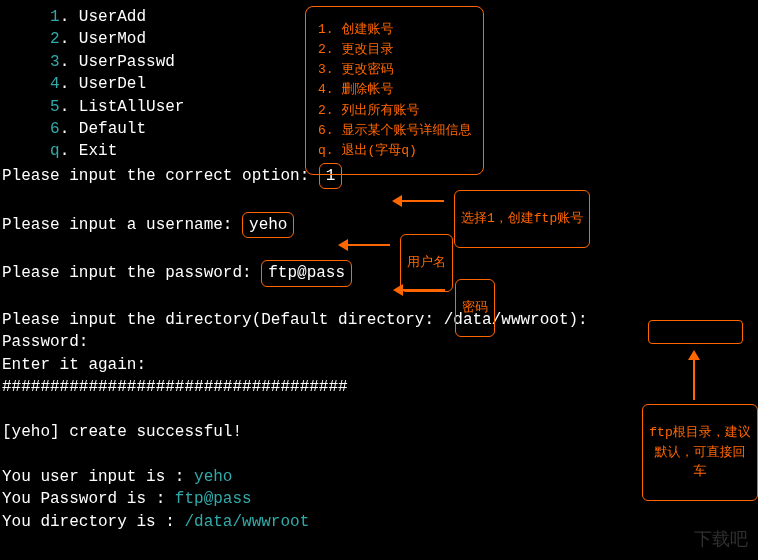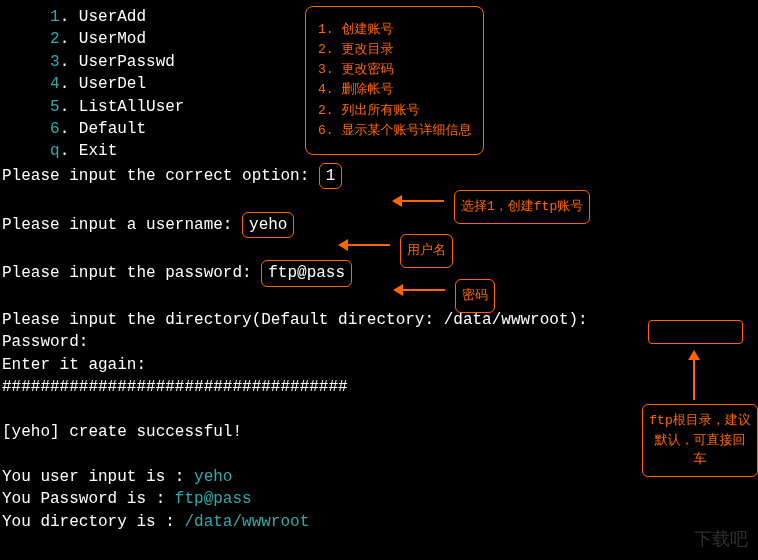--- a/index.html
+++ b/index.html
@@ -14,21 +14,21 @@
     position: relative;
     padding: 6px 2px;
   }
   .white { color: #fff; }
   .cyan { color: #3aa; }
   .line { white-space: pre; }
   .box {
     border: 1px solid #ff6600;
     border-radius: 6px;
     display: inline-block;
-    padding: 6px 6px;
+    padding: 18px 6px;
     position: absolute;
   }
   .annot {
     color: #ff6600;
     font-size: 13px;
     line-height: 1.5;
   }
   .annot-big {
     position: absolute;
     border: 1px solid #ff6600;
@@ -123,20 +123,21 @@
   <div class="line"><span class="white">You directory is : </span><span class="cyan">/data/wwwroot</span></div>
 </div>
 
 <div class="annot-big" style="left:305px; top:6px;">
   <div>1. 创建账号</div>
   <div>2. 更改目录</div>
   <div>3. 更改密码</div>
   <div>4. 删除帐号</div>
   <div>2. 列出所有账号</div>
   <div>6. 显示某个账号详细信息</div>
+  <div>q. 退出(字母q)</div>
 </div>
 
 <div class="arrow" style="left:394px; top:200px; width:50px;"></div>
 <div class="box annot" style="left:454px; top:190px;">选择1，创建ftp账号</div>
 
 <div class="arrow" style="left:340px; top:244px; width:50px;"></div>
 <div class="box annot" style="left:400px; top:234px;">用户名</div>
 
 <div class="arrow" style="left:395px; top:289px; width:50px;"></div>
 <div class="box annot" style="left:455px; top:279px;">密码</div>

